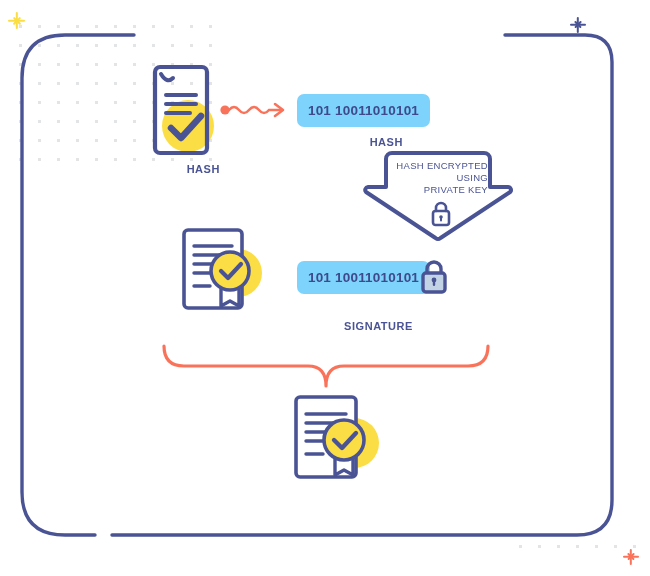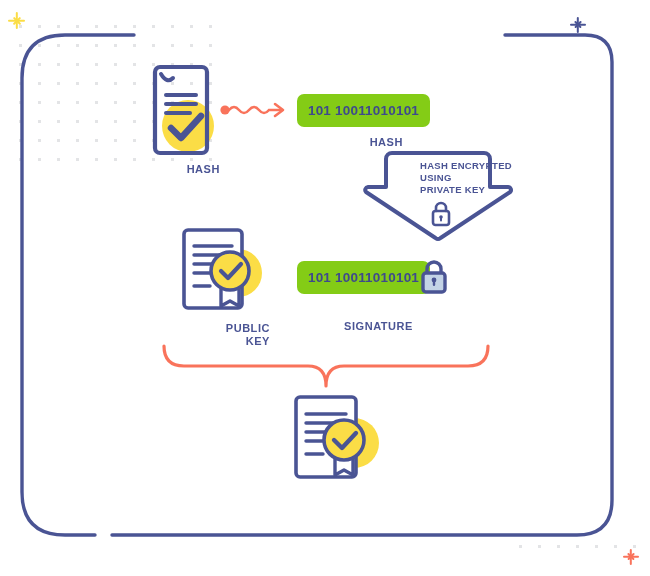--- a/index.html
+++ b/index.html
@@ -50,42 +50,41 @@
     font-size: 11px;
     letter-spacing: 0.55px;
     text-align: right;
     line-height: 13px;
     white-space: pre-line;
   }
 
   
   .databox {
     position: absolute;
-    background: #84cc16;
+    background: #7dd3fc;
     border-radius: 7px;
     display: flex;
     align-items: center;
     justify-content: center;
     color: #3e4a8c;
     font-weight: bold;
     font-size: 13.5px;
     letter-spacing: 0.2px;
   }
 
   
   .arrowtext {
     position: absolute;
     color: #4a5494;
-    font-weight: bold;
+    font-weight: normal;
     font-size: 9.5px;
     line-height: 12px;
     letter-spacing: 0.3px;
-    text-align: left;
+    text-align: right;
     white-space: pre-line;
-    padding-left: 32px;
   }
 </style>
 </head>
 <body>
 
 <div id="stage">
 
   <div class="abs dotgrid" style="left:8px; top:14px; width:216px; height:154px;"></div>
   <div class="abs dotgrid" style="left:508px; top:534px; width:128px; height:30px;"></div>
 
@@ -161,22 +160,20 @@
     <line x1="18" y1="29" x2="56" y2="29" stroke="#4a5494" stroke-width="3.4" stroke-linecap="round"></line>
     <line x1="18" y1="38" x2="50" y2="38" stroke="#4a5494" stroke-width="3.4" stroke-linecap="round"></line>
     <line x1="18" y1="47" x2="44" y2="47" stroke="#4a5494" stroke-width="3.4" stroke-linecap="round"></line>
     <line x1="18" y1="60" x2="34" y2="60" stroke="#4a5494" stroke-width="3.4" stroke-linecap="round"></line>
 
     <path d="M45 58 H63 V80 l-9 -5 l-9 5 Z" fill="#ffffff" stroke="#4a5494" stroke-width="3.4" stroke-linejoin="round"></path>
 
     <circle cx="54" cy="45" r="19" fill="#fbdd46" stroke="#4a5494" stroke-width="3.6"></circle>
     <path d="M45 45 L52 52 L65 38" fill="none" stroke="#4a5494" stroke-width="4.2" stroke-linecap="round" stroke-linejoin="round"></path>
   </svg>
-  <div class="caption" style="left:170px; top:322px; width:100px;">PUBLIC
-KEY</div>
 
   <div class="databox" style="left:297px; top:261px; width:133px; height:33px;">101 10011010101</div>
   <svg class="abs" style="left:418px; top:257px;" width="32" height="40" viewBox="0 0 32 40">
     <path d="M9 16 V12 a7 7 0 0 1 14 0 V16" fill="none" stroke="#4a5494" stroke-width="3.4" stroke-linecap="round"></path>
     <rect x="5" y="16" width="22" height="19" rx="3" fill="#c3d3e6" stroke="#4a5494" stroke-width="3.4"></rect>
     <circle cx="16" cy="23" r="2.4" fill="#4a5494"></circle>
     <rect x="14.8" y="23" width="2.4" height="6" rx="1.2" fill="#4a5494"></rect>
   </svg>
   <div class="caption" style="left:313px; top:320px; width:100px;">SIGNATURE</div>
 

